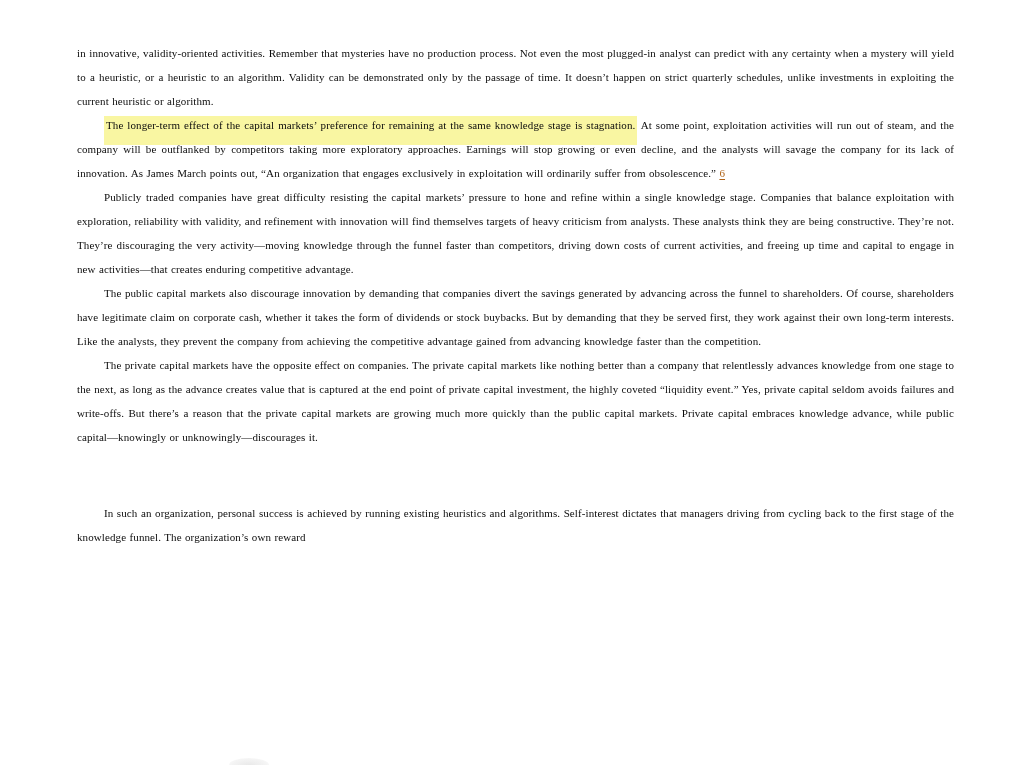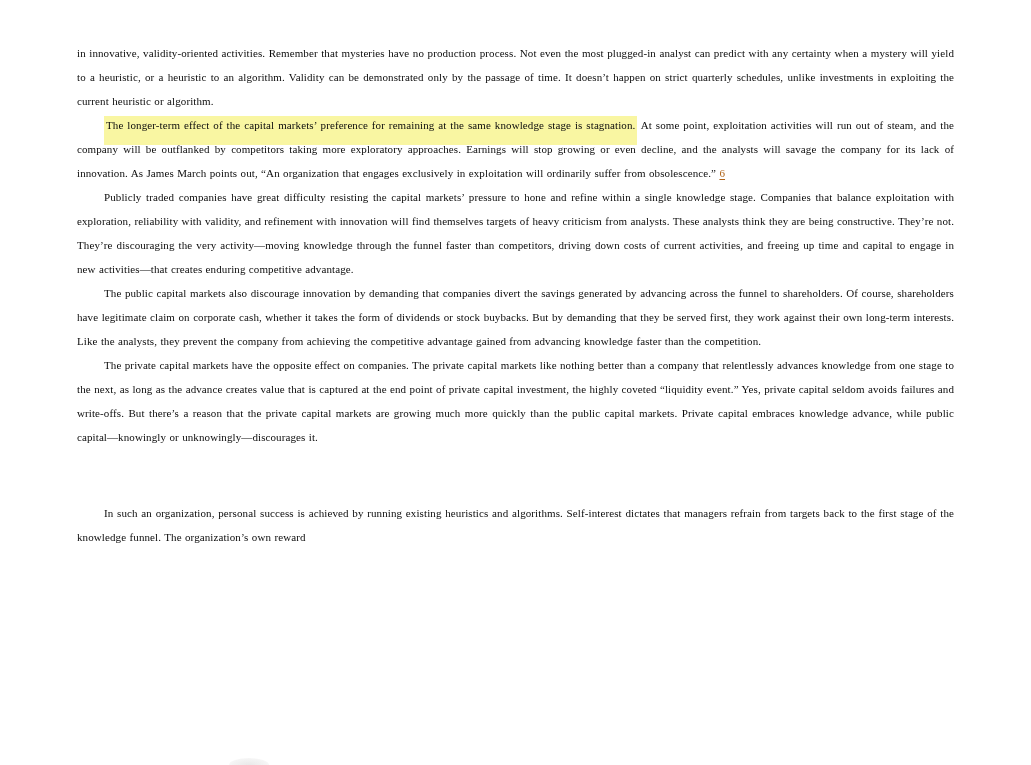--- a/index.html
+++ b/index.html
@@ -69,16 +69,16 @@
 </head>
 <body>
 
 <div class="page">
   <div class="content">
       <p><span>in innovative, validity-oriented activities. Remember that mysteries have no production process. Not even the most plugged-in analyst can predict with any certainty when a mystery will yield to a heuristic, or a heuristic to an algorithm. Validity can be demonstrated only by the passage of time. It doesn’t happen on strict quarterly schedules, unlike investments in exploiting the current heuristic or algorithm.</span></p>
       <p class="indent"><span class="hl">The longer-term effect of the capital markets’ preference for remaining at the same knowledge stage is stagnation.</span><span> At some point, exploitation activities will run out of steam, and the company will be outflanked by competitors taking more exploratory approaches. Earnings will stop growing or even decline, and the analysts will savage the company for its lack of innovation. As James March points out, “An organization that engages exclusively in exploitation will ordinarily suffer from obsolescence.” </span><a class="footnote">6</a></p>
       <p class="indent"><span>Publicly traded companies have great difficulty resisting the capital markets’ pressure to hone and refine within a single knowledge stage. Companies that balance exploitation with exploration, reliability with validity, and refinement with innovation will find themselves targets of heavy criticism from analysts. These analysts think they are being constructive. They’re not. They’re discouraging the very activity—moving knowledge through the funnel faster than competitors, driving down costs of current activities, and freeing up time and capital to engage in new activities—that creates enduring competitive advantage.</span></p>
       <p class="indent"><span>The public capital markets also discourage innovation by demanding that companies divert the savings generated by advancing across the funnel to shareholders. Of course, shareholders have legitimate claim on corporate cash, whether it takes the form of dividends or stock buybacks. But by demanding that they be served first, they work against their own long-term interests. Like the analysts, they prevent the company from achieving the competitive advantage gained from advancing knowledge faster than the competition.</span></p>
       <p class="indent"><span>The private capital markets have the opposite effect on companies. The private capital markets like nothing better than a company that relentlessly advances knowledge from one stage to the next, as long as the advance creates value that is captured at the end point of private capital investment, the highly coveted “liquidity event.” Yes, private capital seldom avoids failures and write-offs. But there’s a reason that the private capital markets are growing much more quickly than the public capital markets. Private capital embraces knowledge advance, while public capital—knowingly or unknowingly—discourages it.</span></p>
-      <p class="indent section-break"><span>In such an organization, personal success is achieved by running existing heuristics and algorithms. Self-interest dictates that managers refrain from targets back to the first stage of the knowledge funnel. The organization’s own reward</span></p>
+      <p class="indent section-break"><span>In such an organization, personal success is achieved by running existing heuristics and algorithms. Self-interest dictates that managers driving from cycling back to the first stage of the knowledge funnel. The organization’s own reward</span></p>
     </div>
   <div class="page-indicator"></div>
 </div>
 
 </body></html>

